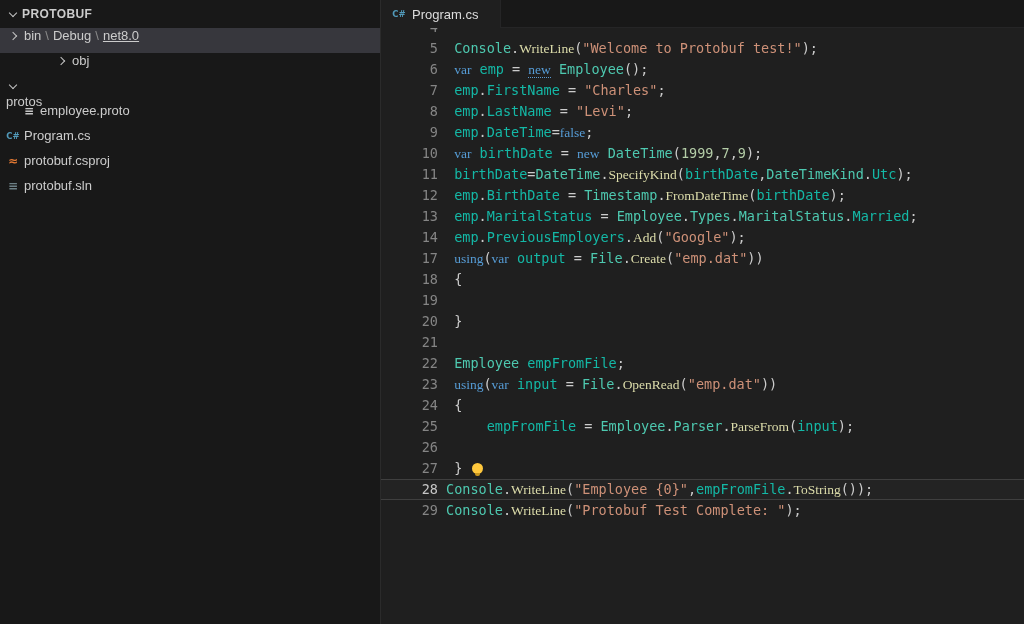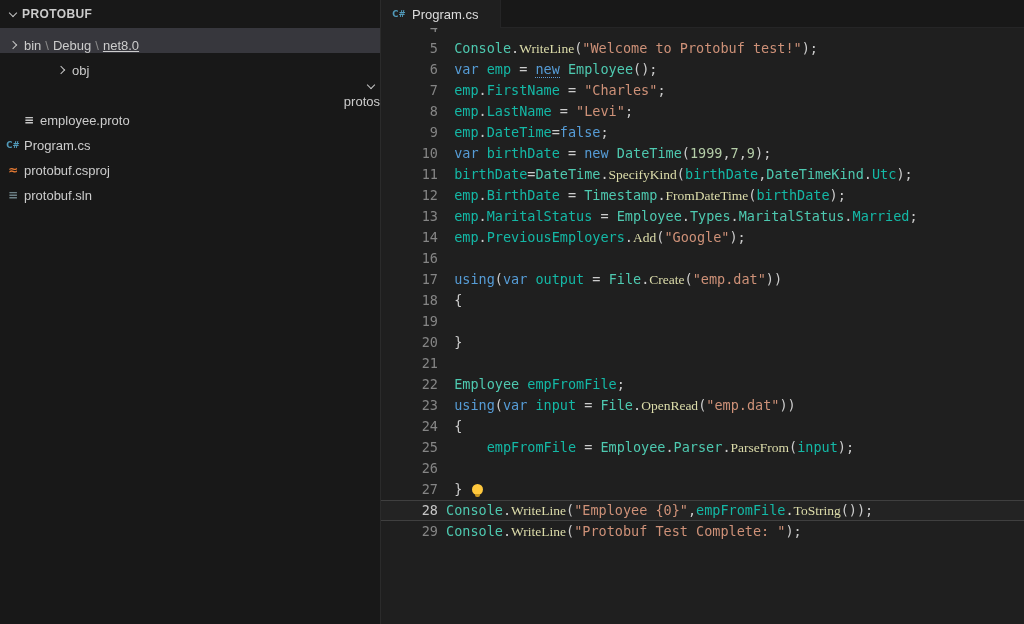--- a/index.html
+++ b/index.html
@@ -13,21 +13,21 @@
     width: 381px; flex-shrink: 0; background: #181818;
     border-right: 1px solid #2b2b2b; color: #cccccc; font-size: 13px;
     overflow: hidden;
   }
   .section-header {
     display: flex; align-items: center; height: 28px; padding-left: 4px;
     font-size: 12px; font-weight: bold; letter-spacing: 0.4px; color: #cccccc;
     cursor: pointer;
   }
   .tree-row {
-    display: flex; align-items: flex-end; height: 25px; cursor: pointer;
+    display: flex; align-items: flex-start; height: 25px; cursor: pointer;
     white-space: nowrap;
   }
   .tree-row.selected { background: #37373d; }
   .tree-label { margin-left: 2px; white-space: pre; }
   .tree-label .sep { color: #8c8c8c; margin: 0 4px; }
   .tree-label .u { text-decoration: underline; }
 
   .chev { width: 18px; height: 16px; position: relative; flex-shrink: 0; }
   .chev::before {
     content: ""; position: absolute; top: 5px; left: 6px; width: 5px; height: 5px;
@@ -67,21 +67,21 @@
     width: 65px; padding-right: 8px; flex-shrink: 0;
     text-align: right; color: #858585; user-select: none;
   }
   .code { white-space: pre; }
   .line.current {
     border-top: 1px solid #3f3f3f; border-bottom: 1px solid #3f3f3f;
     line-height: 19px; background: rgba(255,255,255,0.02);
   }
   .line.current .gutter { color: #c6c6c6; }
 
-  .t-kw  { color: #569cd6; }
+  .t-kw  { color: #569cd6; font-family: Liberation Serif, serif; }
   .t-cls { color: #4ec9b0; }
   .t-fn  { color: #dcdcaa; font-family: Liberation Serif, serif; }
   .t-var { color: #14b8a6; }
   .t-str { color: #ce9178; }
   .t-num { color: #b5cea8; }
   .t-pun { color: #cccccc; }
   .d-hint { border-bottom: 1px dotted #5a9bd4; }
 
   .bulb {
     display: inline-block; width: 11px; height: 11px; margin-left: 2px;
@@ -147,21 +147,20 @@
           <div class="line"><span class="gutter">5</span><span class="code"><span class="t-ws"> </span><span class="t-cls">Console</span><span class="t-pun">.</span><span class="t-fn">WriteLine</span><span class="t-pun">(</span><span class="t-str">"Welcome to Protobuf test!"</span><span class="t-pun">);</span></span></div>
           <div class="line"><span class="gutter">6</span><span class="code"><span class="t-ws"> </span><span class="t-kw">var</span><span class="t-ws"> </span><span class="t-var">emp</span><span class="t-pun"> = </span><span class="t-kw d-hint">new</span><span class="t-ws"> </span><span class="t-cls">Employee</span><span class="t-pun">();</span></span></div>
           <div class="line"><span class="gutter">7</span><span class="code"><span class="t-ws"> </span><span class="t-var">emp</span><span class="t-pun">.</span><span class="t-var">FirstName</span><span class="t-pun"> = </span><span class="t-str">"Charles"</span><span class="t-pun">;</span></span></div>
           <div class="line"><span class="gutter">8</span><span class="code"><span class="t-ws"> </span><span class="t-var">emp</span><span class="t-pun">.</span><span class="t-var">LastName</span><span class="t-pun"> = </span><span class="t-str">"Levi"</span><span class="t-pun">;</span></span></div>
           <div class="line"><span class="gutter">9</span><span class="code"><span class="t-ws"> </span><span class="t-var">emp</span><span class="t-pun">.</span><span class="t-var">DateTime</span><span class="t-pun">=</span><span class="t-kw">false</span><span class="t-pun">;</span></span></div>
           <div class="line"><span class="gutter">10</span><span class="code"><span class="t-ws"> </span><span class="t-kw">var</span><span class="t-ws"> </span><span class="t-var">birthDate</span><span class="t-pun"> = </span><span class="t-kw">new</span><span class="t-ws"> </span><span class="t-cls">DateTime</span><span class="t-pun">(</span><span class="t-num">1999</span><span class="t-pun">,</span><span class="t-num">7</span><span class="t-pun">,</span><span class="t-num">9</span><span class="t-pun">);</span></span></div>
           <div class="line"><span class="gutter">11</span><span class="code"><span class="t-ws"> </span><span class="t-var">birthDate</span><span class="t-pun">=</span><span class="t-cls">DateTime</span><span class="t-pun">.</span><span class="t-fn">SpecifyKind</span><span class="t-pun">(</span><span class="t-var">birthDate</span><span class="t-pun">,</span><span class="t-cls">DateTimeKind</span><span class="t-pun">.</span><span class="t-var">Utc</span><span class="t-pun">);</span></span></div>
           <div class="line"><span class="gutter">12</span><span class="code"><span class="t-ws"> </span><span class="t-var">emp</span><span class="t-pun">.</span><span class="t-var">BirthDate</span><span class="t-pun"> = </span><span class="t-cls">Timestamp</span><span class="t-pun">.</span><span class="t-fn">FromDateTime</span><span class="t-pun">(</span><span class="t-var">birthDate</span><span class="t-pun">);</span></span></div>
           <div class="line"><span class="gutter">13</span><span class="code"><span class="t-ws"> </span><span class="t-var">emp</span><span class="t-pun">.</span><span class="t-var">MaritalStatus</span><span class="t-pun"> = </span><span class="t-cls">Employee</span><span class="t-pun">.</span><span class="t-cls">Types</span><span class="t-pun">.</span><span class="t-cls">MaritalStatus</span><span class="t-pun">.</span><span class="t-var">Married</span><span class="t-pun">;</span></span></div>
           <div class="line"><span class="gutter">14</span><span class="code"><span class="t-ws"> </span><span class="t-var">emp</span><span class="t-pun">.</span><span class="t-var">PreviousEmployers</span><span class="t-pun">.</span><span class="t-fn">Add</span><span class="t-pun">(</span><span class="t-str">"Google"</span><span class="t-pun">);</span></span></div>
-          <div class="line"><span class="gutter">16</span><span class="code"></span></div>
           <div class="line"><span class="gutter">17</span><span class="code"><span class="t-ws"> </span><span class="t-kw">using</span><span class="t-pun">(</span><span class="t-kw">var</span><span class="t-ws"> </span><span class="t-var">output</span><span class="t-pun"> = </span><span class="t-cls">File</span><span class="t-pun">.</span><span class="t-fn">Create</span><span class="t-pun">(</span><span class="t-str">"emp.dat"</span><span class="t-pun">))</span></span></div>
           <div class="line"><span class="gutter">18</span><span class="code"><span class="t-ws"> </span><span class="t-pun">{</span></span></div>
           <div class="line"><span class="gutter">19</span></div>
           <div class="line"><span class="gutter">20</span><span class="code"><span class="t-ws"> </span><span class="t-pun">}</span></span></div>
           <div class="line"><span class="gutter">21</span><span class="code"></span></div>
           <div class="line"><span class="gutter">22</span><span class="code"><span class="t-ws"> </span><span class="t-cls">Employee</span><span class="t-ws"> </span><span class="t-var">empFromFile</span><span class="t-pun">;</span></span></div>
           <div class="line"><span class="gutter">23</span><span class="code"><span class="t-ws"> </span><span class="t-kw">using</span><span class="t-pun">(</span><span class="t-kw">var</span><span class="t-ws"> </span><span class="t-var">input</span><span class="t-pun"> = </span><span class="t-cls">File</span><span class="t-pun">.</span><span class="t-fn">OpenRead</span><span class="t-pun">(</span><span class="t-str">"emp.dat"</span><span class="t-pun">))</span></span></div>
           <div class="line"><span class="gutter">24</span><span class="code"><span class="t-ws"> </span><span class="t-pun">{</span></span></div>
           <div class="line"><span class="gutter">25</span><span class="code"><span class="t-ws">     </span><span class="t-var">empFromFile</span><span class="t-pun"> = </span><span class="t-cls">Employee</span><span class="t-pun">.</span><span class="t-cls">Parser</span><span class="t-pun">.</span><span class="t-fn">ParseFrom</span><span class="t-pun">(</span><span class="t-var">input</span><span class="t-pun">);</span></span></div>
           <div class="line"><span class="gutter">26</span><span class="code"></span></div>

